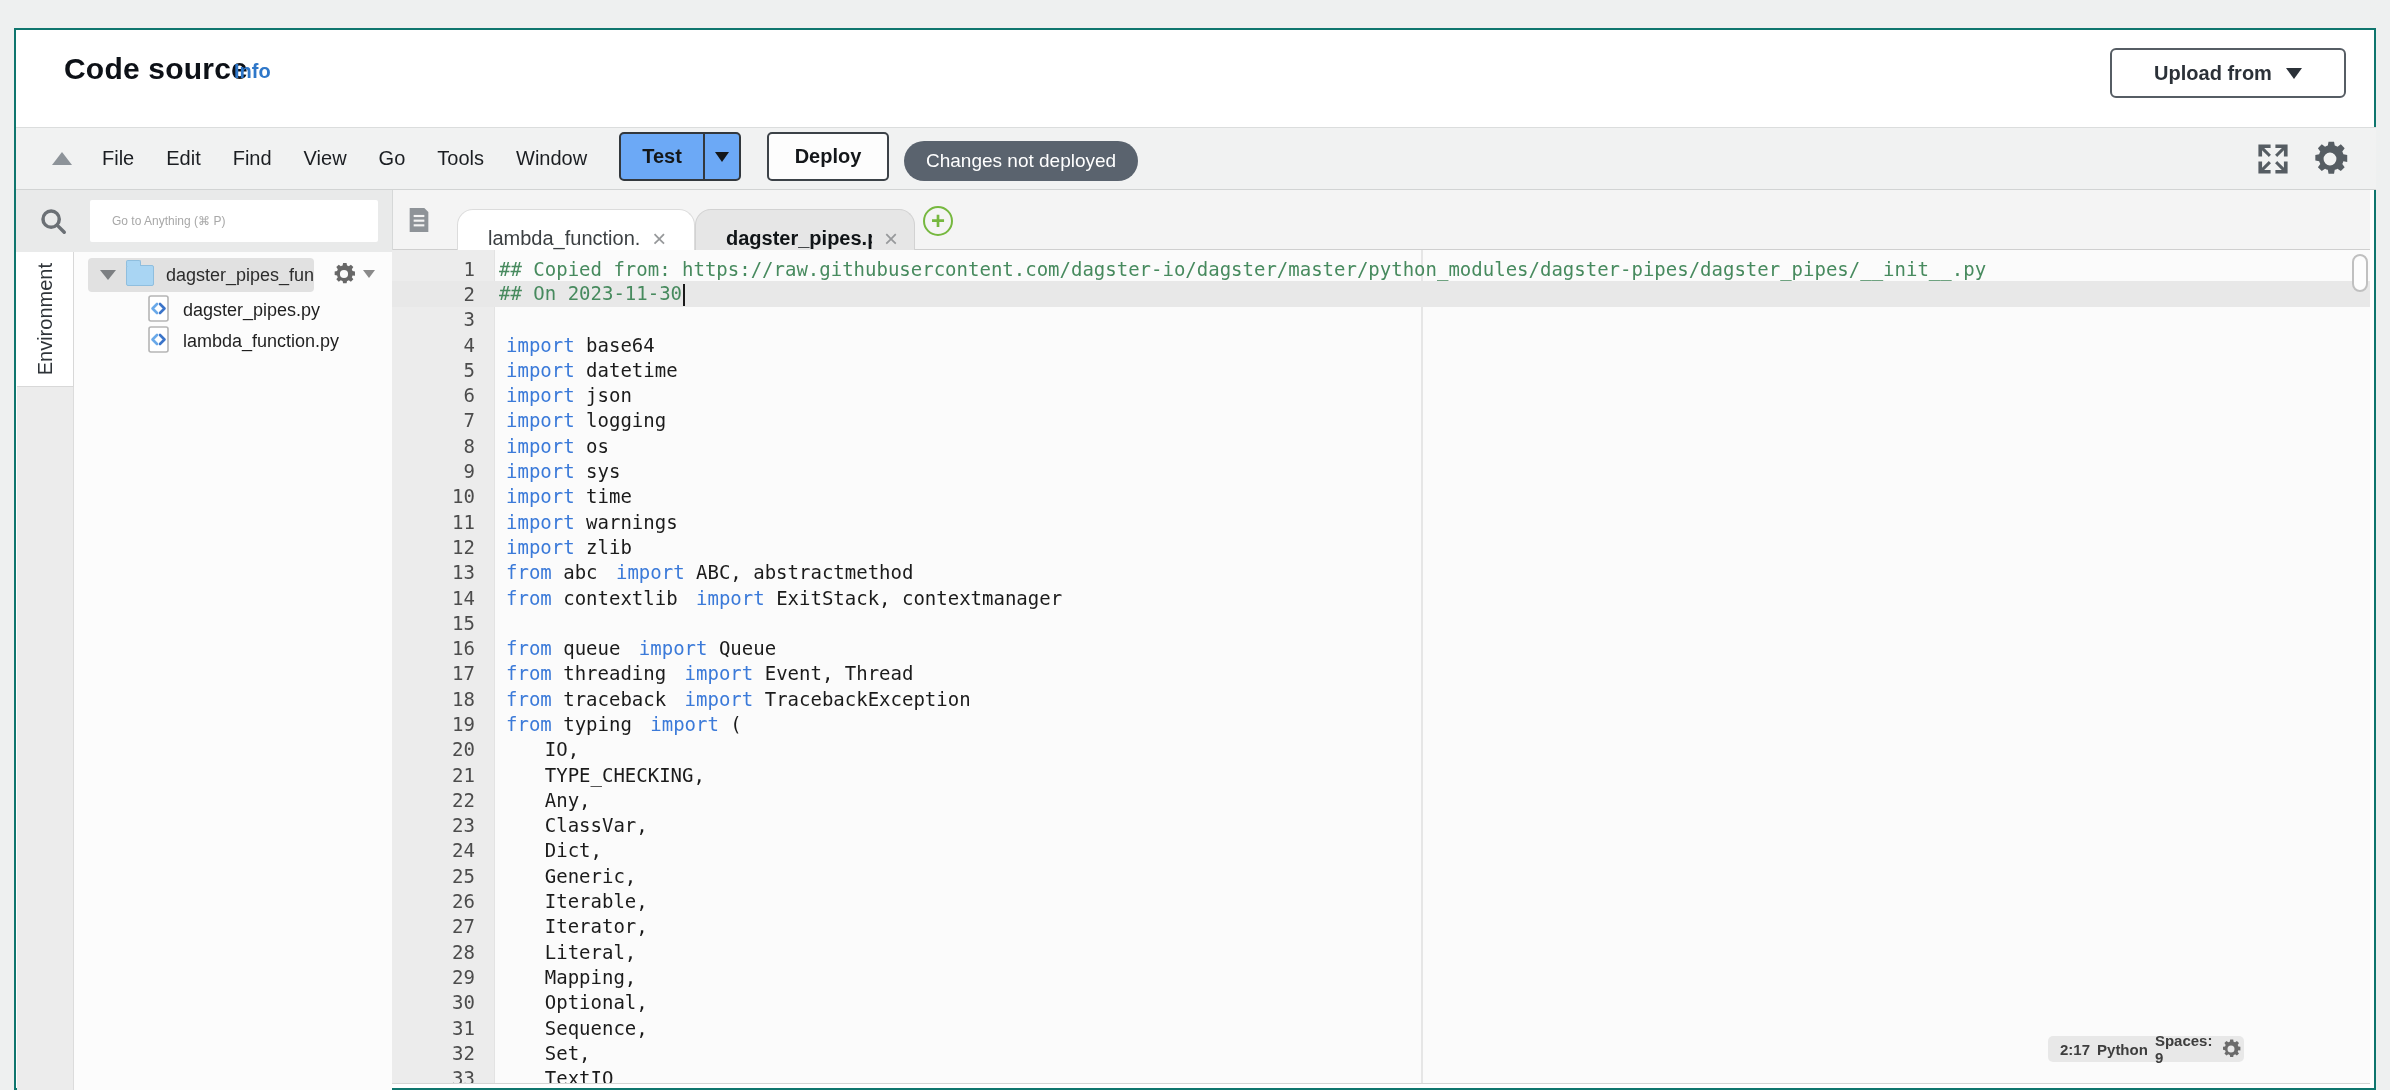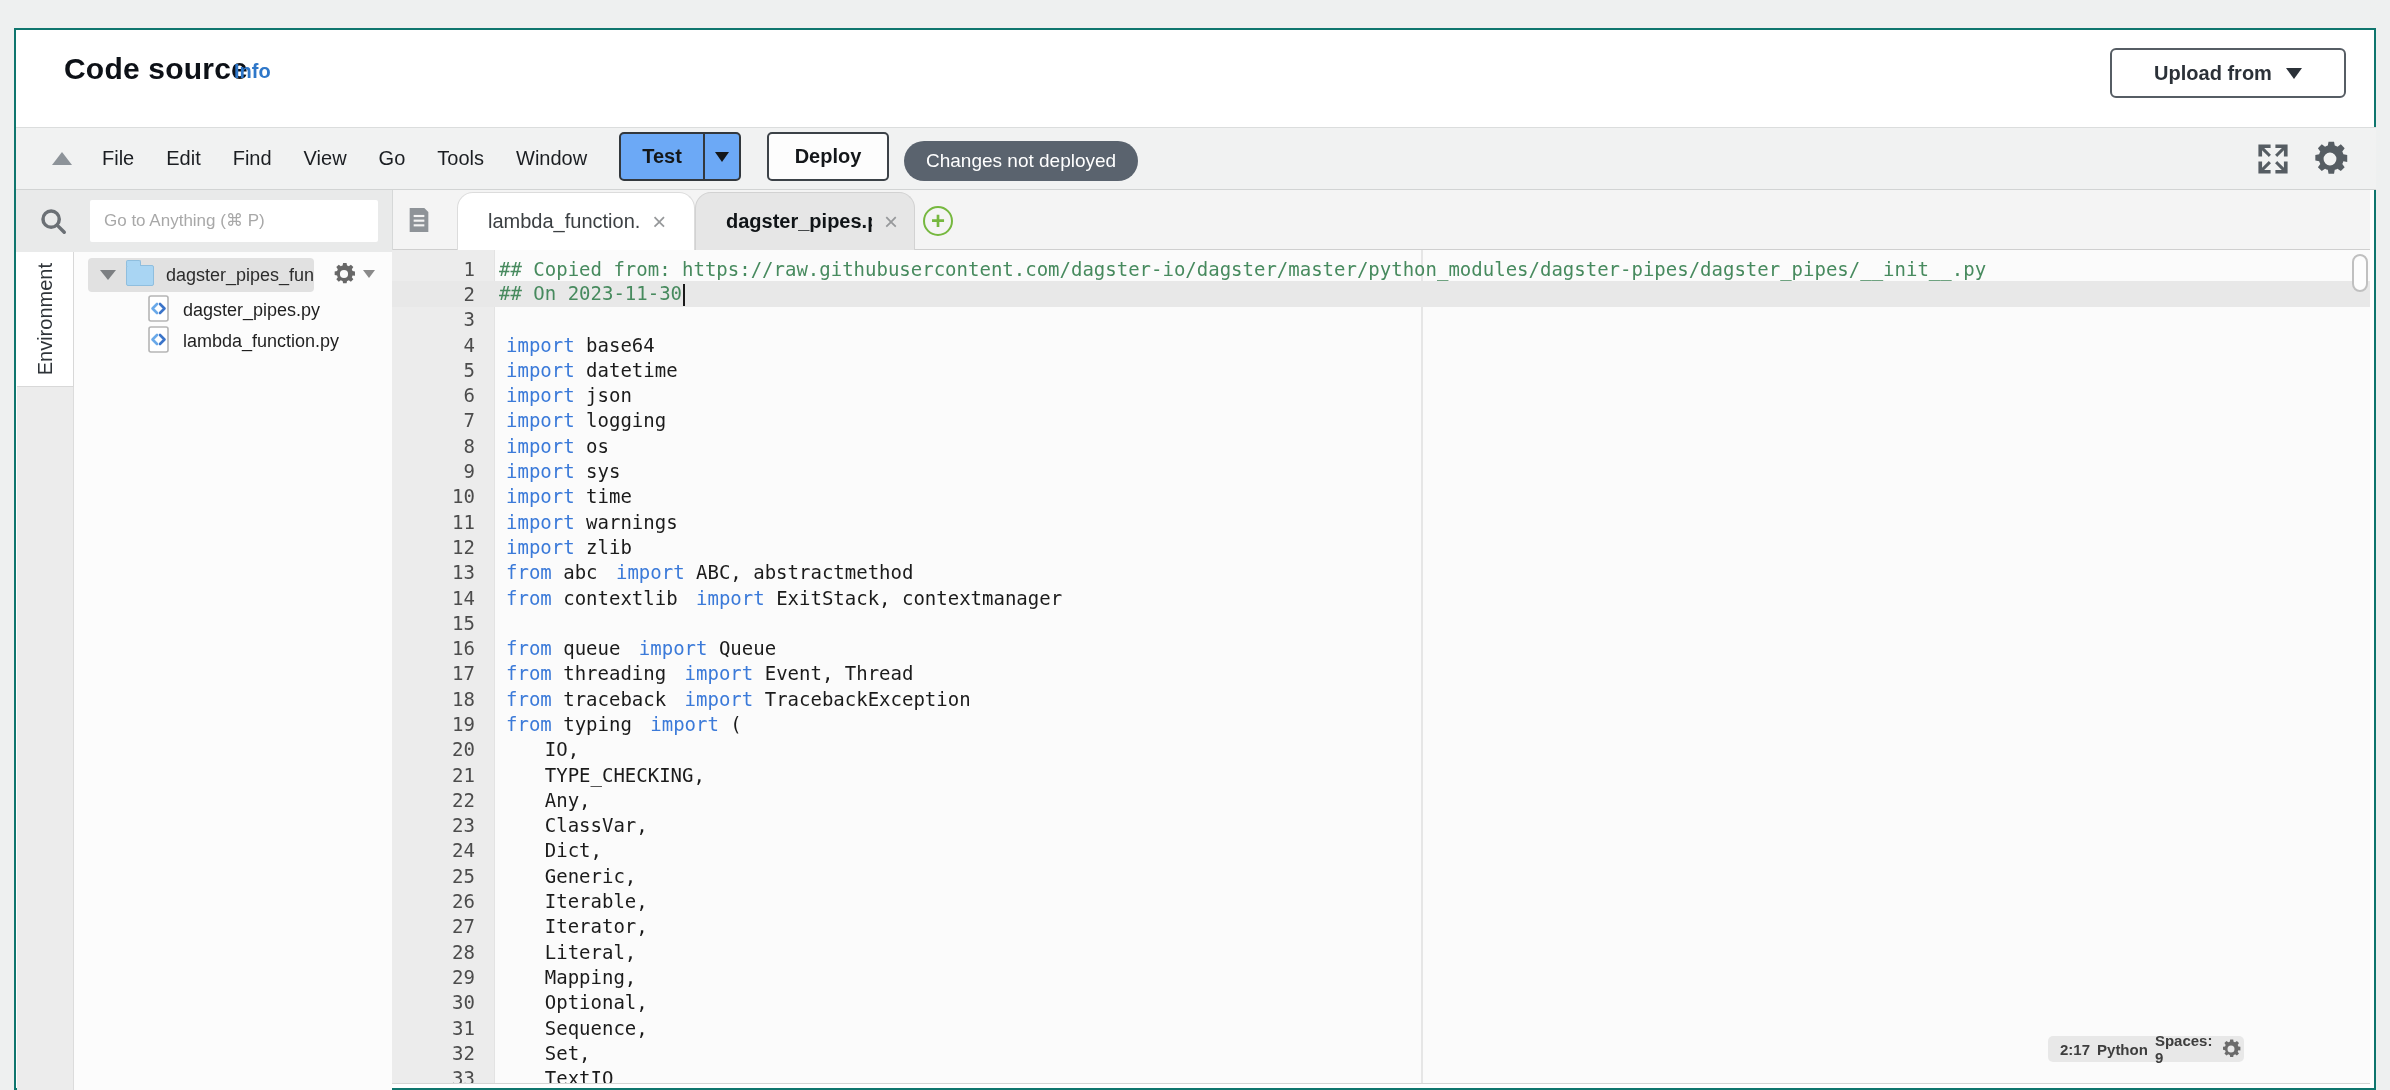--- a/index.html
+++ b/index.html
@@ -53,22 +53,22 @@
     background:var(--badge_bg); color:#ffffff; font-size:19px;
     display:flex; align-items:center;
   }
   .tb-right { right:24px; top:0; height:61px; display:flex; align-items:center; gap:18px; }
   .icon-btn { cursor:pointer; display:flex; align-items:center; }
 
   
   .search-row { left:14px; top:188px; width:376px; height:62px; background:#e9eaea; }
   .search-input {
     position:absolute; left:74px; top:10px; width:288px; height:42px;
-    border:none; background:#fff; border-radius:2px; padding:0 14px;
-    font-size:17px; color:#333; font-family:"Liberation Sans", sans-serif; outline:none;
+    border:none; background:#fff; border-radius:2px; padding:0 22px;
+    font-size:12px; color:#333; font-family:"Liberation Sans", sans-serif; outline:none;
   }
   .search-input::placeholder { color:#a8a8a8; }
   .env-tab { left:15px; top:250px; width:57px; height:135px; background:#fff; border-right:1px solid #d8d8d8; border-bottom:1px solid #d8d8d8;
              display:flex; align-items:center; justify-content:center; }
   .env-tab span { writing-mode:vertical-rl; transform:rotate(180deg); font-size:20px; color:#2e3338; }
   .left-rail { left:15px; top:385px; width:57px; height:705px; background:#ececec; border-right:1px solid #dcdcdc; }
   .tree-panel { left:72px; top:250px; width:318px; height:840px; background:#fcfcfc; }
   .sidebar-divider { left:390px; top:188px; width:1px; height:894px; background:#d6d8d8; }
 
   .folder-row { position:absolute; left:14px; top:6px; width:226px; height:34px; background:#e1e1e1; border-radius:4px;
@@ -79,21 +79,21 @@
   .folder-label { font-size:18px; color:#2c2c2c; }
   .tree-gear { position:absolute; left:256px; top:8px; display:flex; align-items:center; gap:5px; cursor:pointer; }
   .tree-gear .mini-caret { width:0; height:0; border-left:6px solid transparent; border-right:6px solid transparent; border-top:8px solid #8a8a8a; }
   .file-row { position:absolute; left:0; width:100%; height:31px; display:flex; align-items:center; cursor:pointer; }
   .file-row .file-glyph { margin-left:74px; margin-right:14px; flex:none; }
   .file-row .file-label { font-size:18px; color:#1f1f1f; }
 
   
   .tabbar { left:391px; top:188px; width:1977px; height:60px; background:#f4f4f4; border-bottom:1px solid #cfcfcf; }
   .tabs-doc-icon { position:absolute; left:10px; top:14px; cursor:pointer; }
-  .tab { position:absolute; top:2px; height:58px; display:flex; align-items:center; border-radius:16px 16px 0 0; cursor:pointer; }
+  .tab { position:absolute; top:19px; height:58px; display:flex; align-items:center; border-radius:16px 16px 0 0; cursor:pointer; }
   .tab-1 { left:64px; width:238px; background:#ffffff; border:1px solid #dcdcdc; border-bottom:none; }
   .tab-2 { left:302px; width:220px; background:#e6e6e6; border:1px solid #d2d2d2; border-bottom:none; }
   .tab .tab-label { padding-left:30px; font-size:20px; color:#3c4043; white-space:nowrap; overflow:hidden; }
   .tab-2 .tab-label { font-weight:bold; color:#101417; }
   .tab .tab-close { margin-left:12px; margin-right:16px; font-size:24px; color:#97999b; line-height:1; cursor:pointer; }
   .add-tab { position:absolute; left:530px; top:16px; width:30px; height:30px; border:2px solid var(--plus_green); border-radius:50%;
              color:var(--plus_green); font-size:24px; line-height:25px; text-align:center; font-weight:bold; cursor:pointer; }
 
   
   .editor { left:390px; top:248px; width:1978px; height:834px; background:#fbfbfb; overflow:hidden; border-bottom:1px solid #d5d5d5; cursor:text; }

